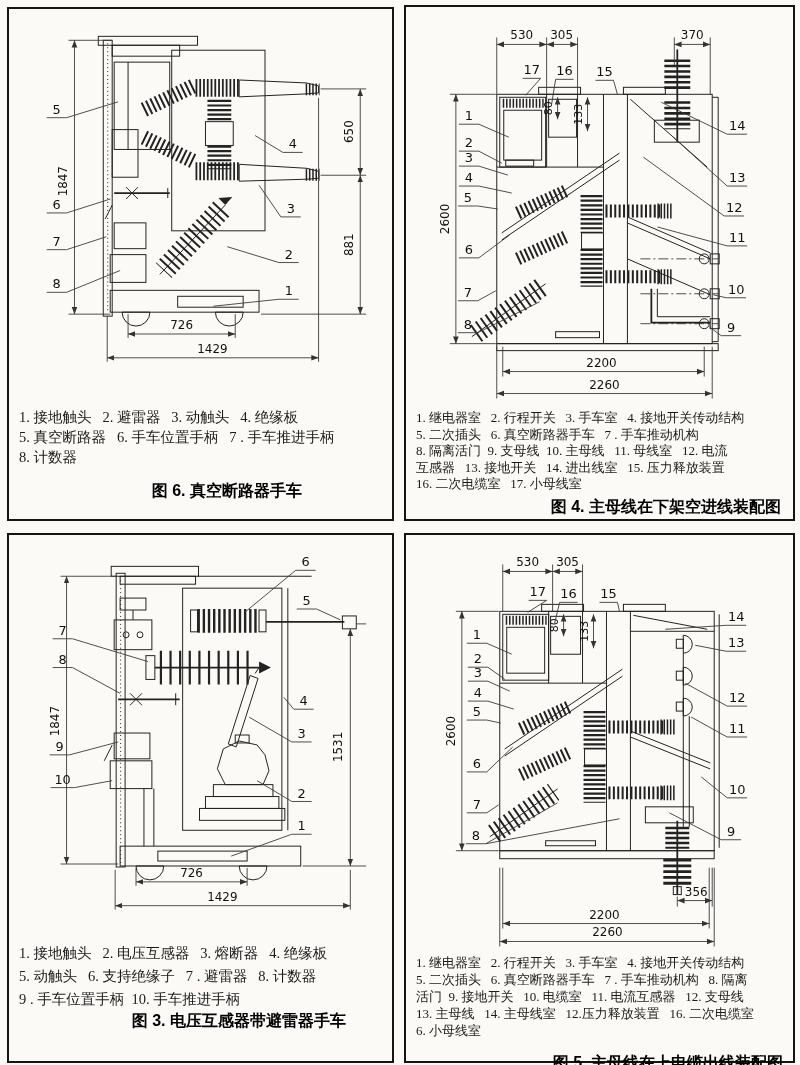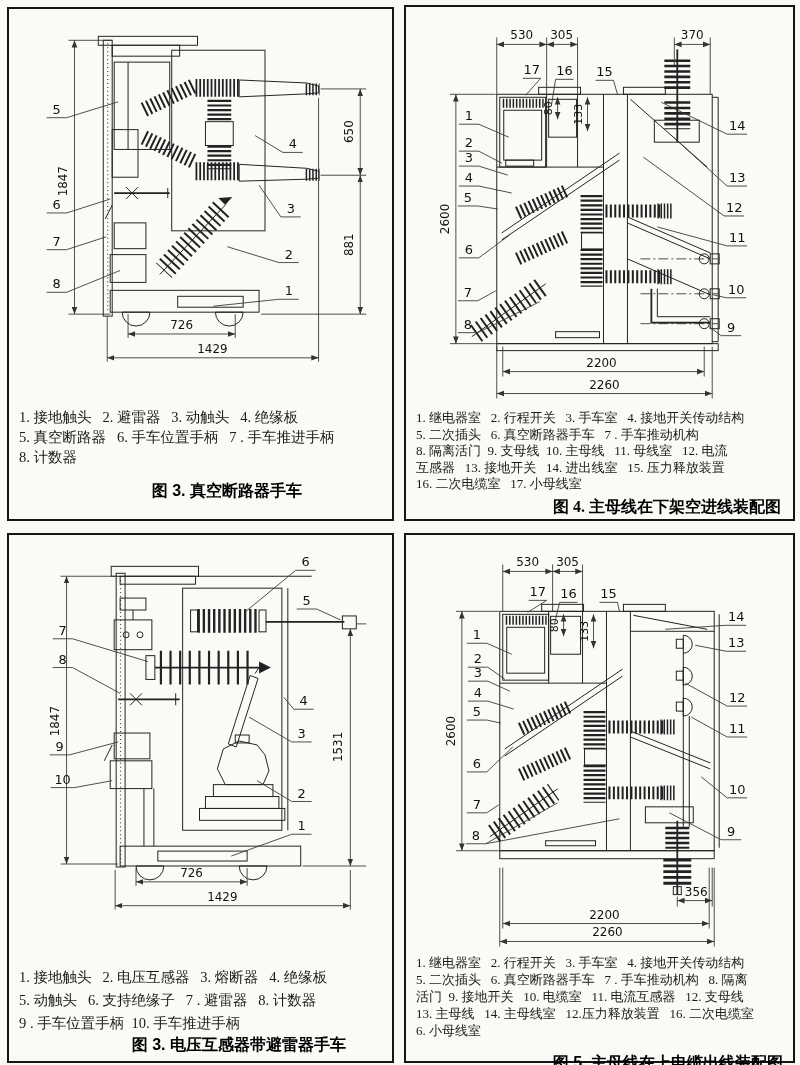--- a/index.html
+++ b/index.html
@@ -14,21 +14,21 @@
   .caption{position:absolute;left:10px;right:8px;color:#1a1a1a;}
   .pline{white-space:pre-wrap;}
   .cap2 .pline,.cap3 .pline{font-size:14.5px;line-height:20px;}
   .cap3 .pline{line-height:23px;}
   .cap4 .pline,.cap5 .pline{font-size:13px;line-height:16.5px;}
   .cap5 .pline{line-height:17px;}
   .ftitle{font-weight:bold;font-size:16px;text-align:right;color:#000;
           font-family:"Liberation Sans",sans-serif;}
   .cap2 .ftitle{margin-top:14px;padding-right:82px;}
   .cap3 .ftitle{padding-right:38px;}
-  .cap4 .ftitle{margin-top:4px;padding-right:4px;font-family:Liberation Serif, serif;}
+  .cap4 .ftitle{margin-top:4px;padding-right:4px;}
   .cap5 .ftitle{margin-top:14px;padding-right:2px;}
   
   .s{stroke:#222;stroke-width:1;fill:none;}
   .s2{stroke:#222;stroke-width:1.8;fill:none;}
   .rb{stroke:#222;fill:none;}
   .d{stroke:#3a3a3a;stroke-width:0.9;fill:none;}
   .dt{font:12px "DejaVu Sans",sans-serif;fill:#111;}
   .dts{font:11px "DejaVu Sans",sans-serif;fill:#111;}
   .ct{font:13px "DejaVu Sans",sans-serif;fill:#111;}
   .blk{fill:#222;stroke:none;}
@@ -155,21 +155,21 @@
             <line class="d" x1="272" y1="291" x2="292" y2="291"></line>
             <line class="d" x1="272" y1="291" x2="206" y2="298"></line>
             <text class="ct" x="282" y="287" text-anchor="middle">1</text>
           </g>
       </g>
     </svg>
     <div class="caption cap2" style="top:398px;">
       <div class="pline">1. 接地触头   2. 避雷器   3. 动触头   4. 绝缘板</div>
       <div class="pline">5. 真空断路器   6. 手车位置手柄   7 . 手车推进手柄</div>
       <div class="pline">8. 计数器</div>
-      <div class="ftitle">图 3. 真空断路器手车</div>
+      <div class="ftitle">图 6. 真空断路器手车</div>
     </div>
   </section>
 
   <section class="panel" id="p4">
     <svg class="drawing" width="387" height="400" viewBox="0 0 388 400">
       <defs>
         <marker id="a4" viewBox="0 0 10 10" refX="9" refY="5" markerWidth="9" markerHeight="9" orient="auto-start-reverse">
           <path d="M0,1.5 L9,5 L0,8.5 Z" fill="#333"></path>
         </marker>
       </defs>
@@ -498,21 +498,21 @@
             <line class="d" x1="285" y1="267" x2="250" y2="246"></line>
             <text class="ct" x="295" y="263" text-anchor="middle">2</text>
           </g>
         <g>
             <line class="d" x1="285" y1="300" x2="305" y2="300"></line>
             <line class="d" x1="285" y1="300" x2="224" y2="322"></line>
             <text class="ct" x="295" y="296" text-anchor="middle">1</text>
           </g>
       </g>
     </svg>
-    <div class="caption cap3" style="top:431px;">
+    <div class="caption cap3" style="top:407px;">
       <div class="pline">1. 接地触头   2. 电压互感器   3. 熔断器   4. 绝缘板</div>
       <div class="pline">5. 动触头   6. 支持绝缘子   7 . 避雷器   8. 计数器</div>
       <div class="pline">9 . 手车位置手柄  10. 手车推进手柄</div>
       <div class="ftitle">图 3. 电压互感器带避雷器手车</div>
     </div>
   </section>
 
   <section class="panel" id="p5">
     <svg class="drawing" width="387" height="415" viewBox="0 0 388 415">
       <defs>

